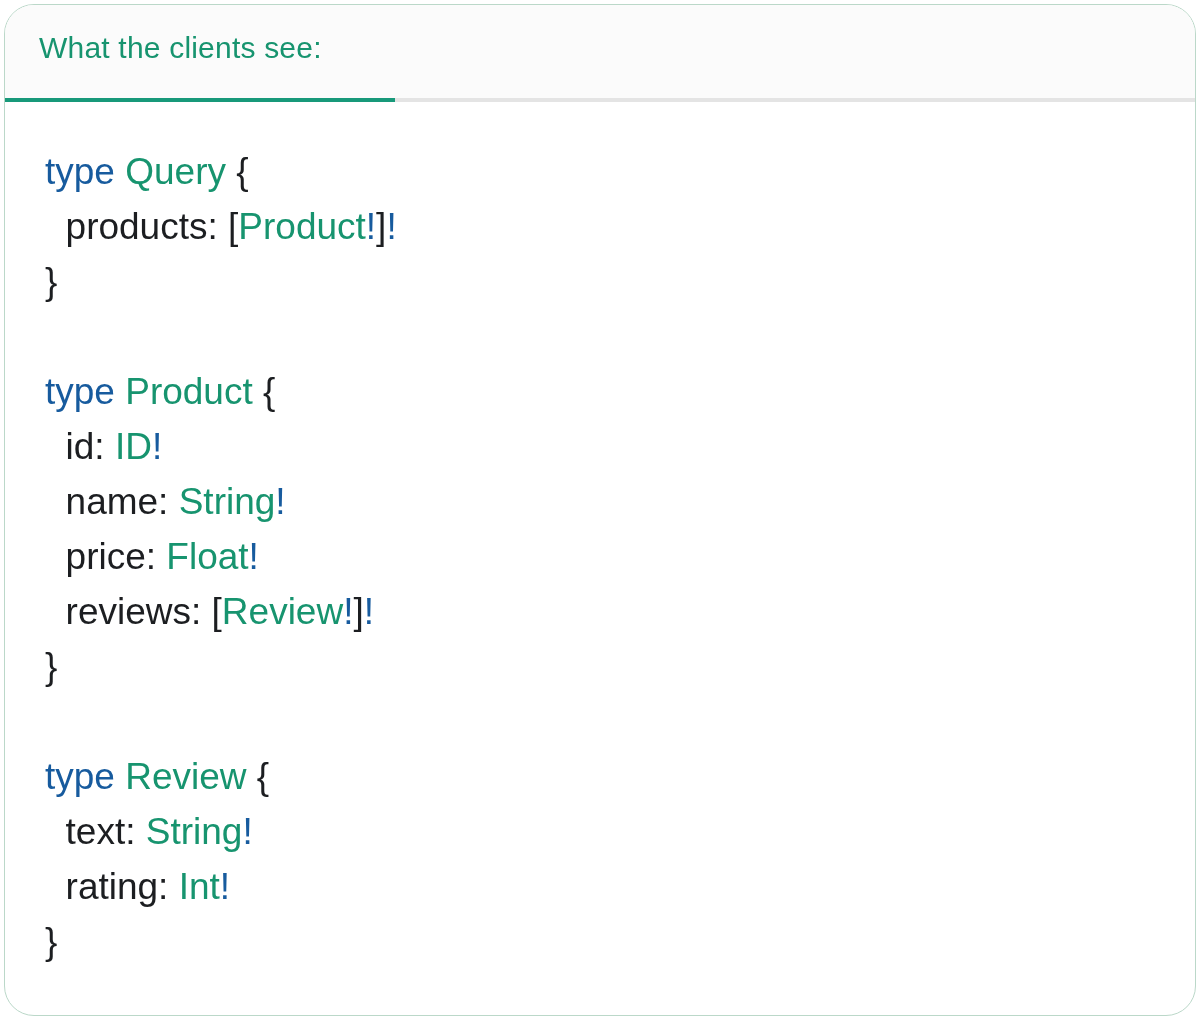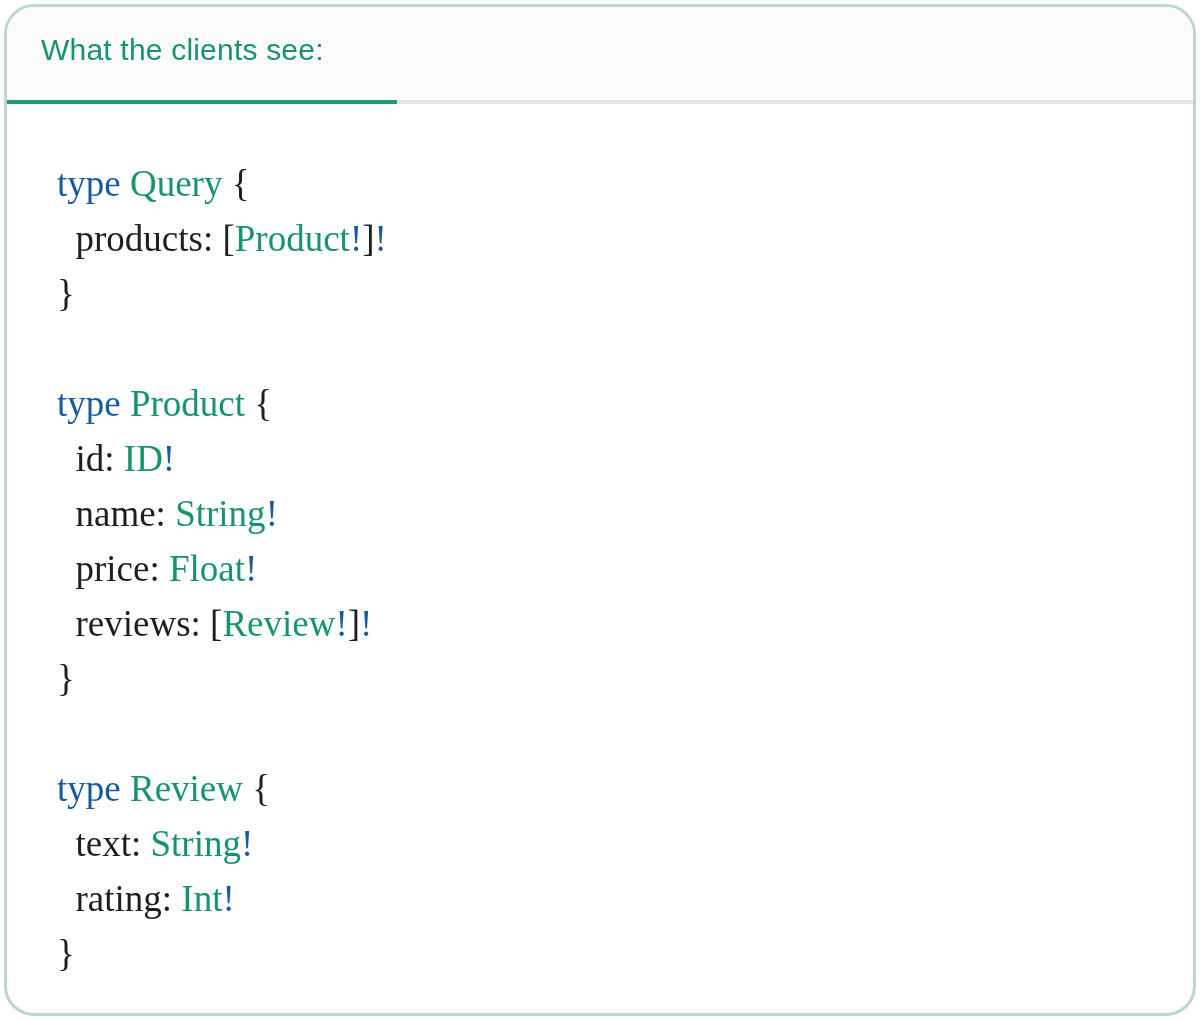--- a/index.html
+++ b/index.html
@@ -9,21 +9,21 @@
     width: 1200px;
     height: 1020px;
     background: #ffffff;
     font-family: "Liberation Sans", sans-serif;
   }
   .card {
     position: absolute;
     left: 4px; top: 4px;
     width: 1192px; height: 1012px;
     background: #ffffff;
-    border: 3px solid #1d4ed8;
+    border: 1px solid #1d4ed8;
     border-radius: 30px;
     overflow: hidden;
   }
   .tab-bar {
     position: relative;
     height: 97px;
     background: #fbfbfb;
   }
   .tab {
     position: absolute;
@@ -42,23 +42,23 @@
     background: var(--track, #e4e4e4);
   }
   .tab-active-indicator {
     position: absolute;
     left: 0; bottom: 0;
     width: 390px;
     height: 4px;
     background: var(--indicator, #18997a);
   }
   .code-block {
-    margin: 16px;
+    margin: 6px;
     padding: 36px 30px 0 34px;
-    font-family: Liberation Serif, serif;
+    font-family: Liberation Sans, sans-serif;
     font-size: 37px;
     line-height: 55px;
     color: var(--code-text, #1c1e21);
   }
   .code-line { white-space: pre; }
   .tok-kw   { color: var(--code-kw, #175b9e); }
   .tok-type { color: var(--code-type, #17946f); }
   .tok-plain{ color: var(--code-text, #1c1e21); }
 </style>
 </head>

